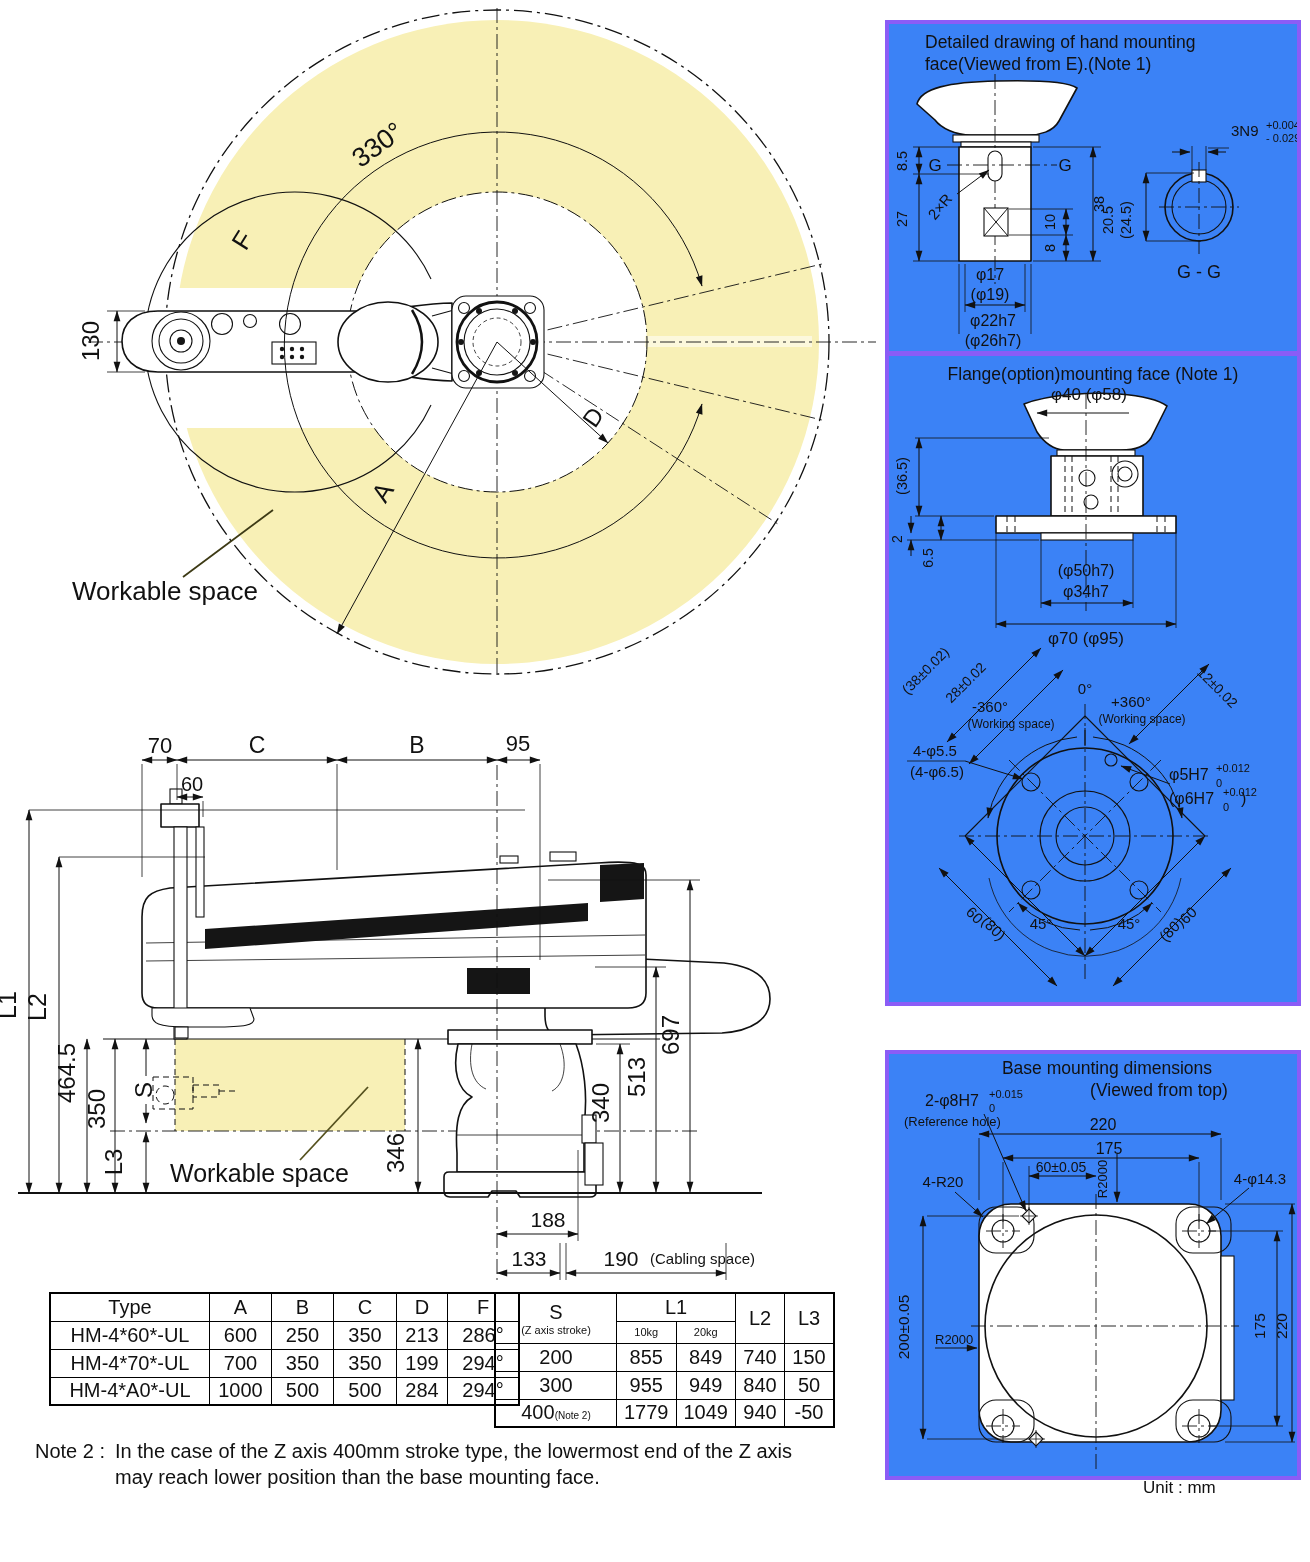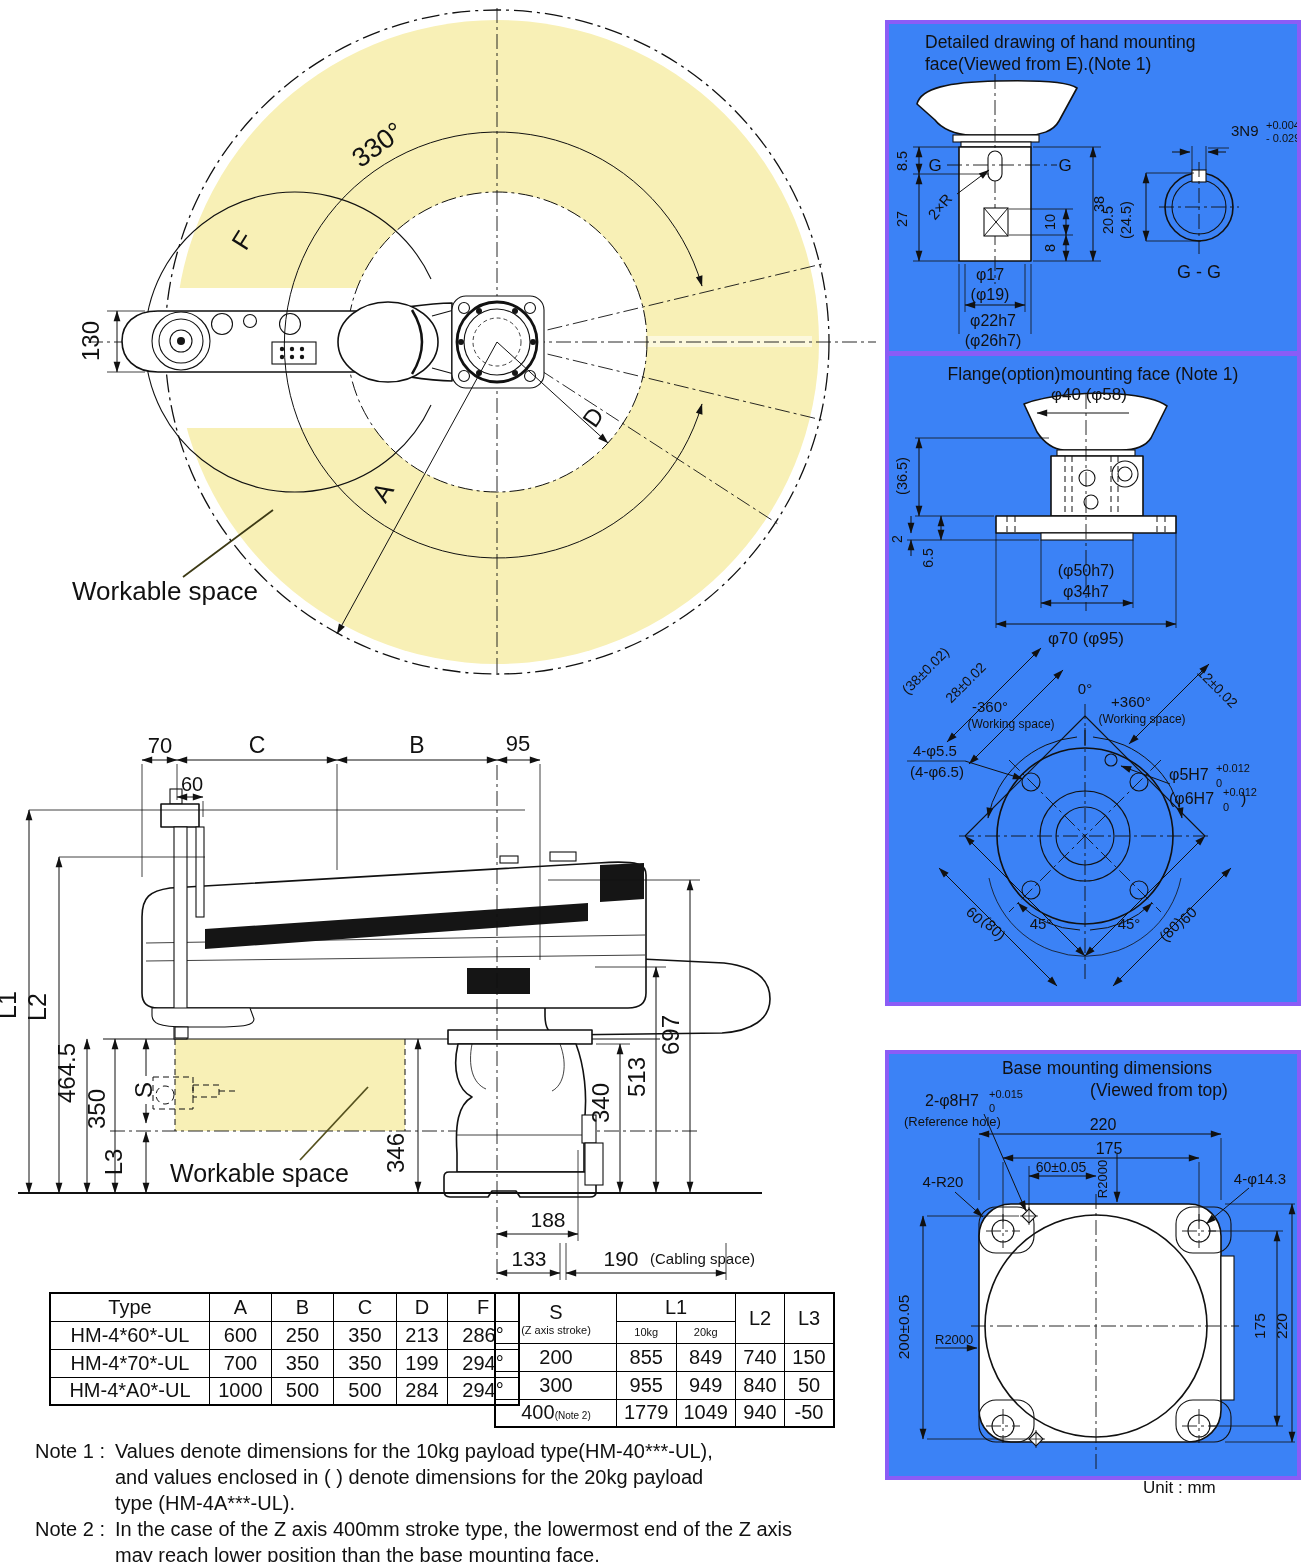--- a/index.html
+++ b/index.html
@@ -593,28 +593,20 @@
         <td>1049</td>
         <td>940</td>
         <td>-50</td>
       </tr>
     </tbody>
       </table>
   </div>
 
   <div class="notes" style="left:35px;top:1438px;width:800px;">
     <div class="note">
-      <div class="note-label">Note 1 :</div>
-      <div class="note-body">
-        <div>Values denote dimensions for the 10kg payload type(HM-40***-UL),</div>
-        <div>and values enclosed in (  ) denote dimensions for the 20kg payload</div>
-        <div>type (HM-4A***-UL).</div>
-      </div>
-    </div>
-    <div class="note">
       <div class="note-label">Note 2 :</div>
       <div class="note-body">
         <div>In the case of the Z axis 400mm stroke type, the lowermost end of the Z axis</div>
         <div>may reach lower position than the base mounting face.</div>
       </div>
     </div>
   </div>
 
 </div>
 

